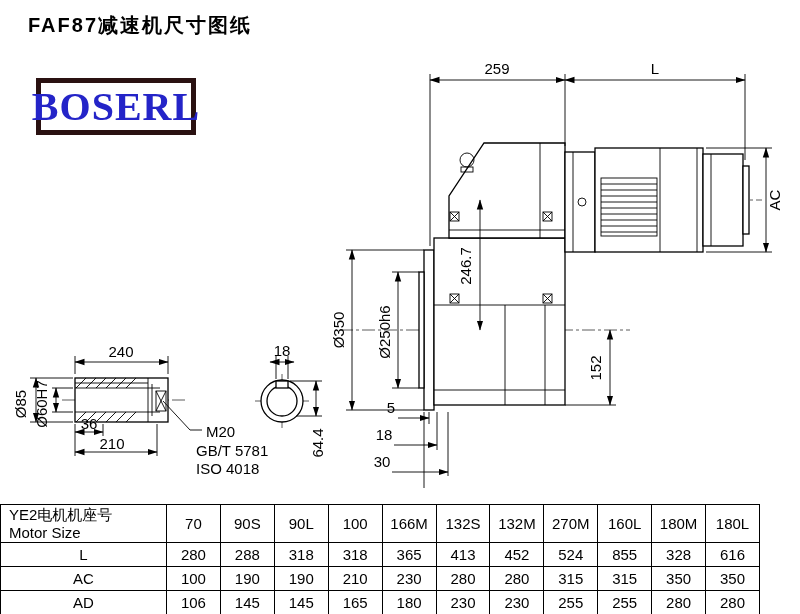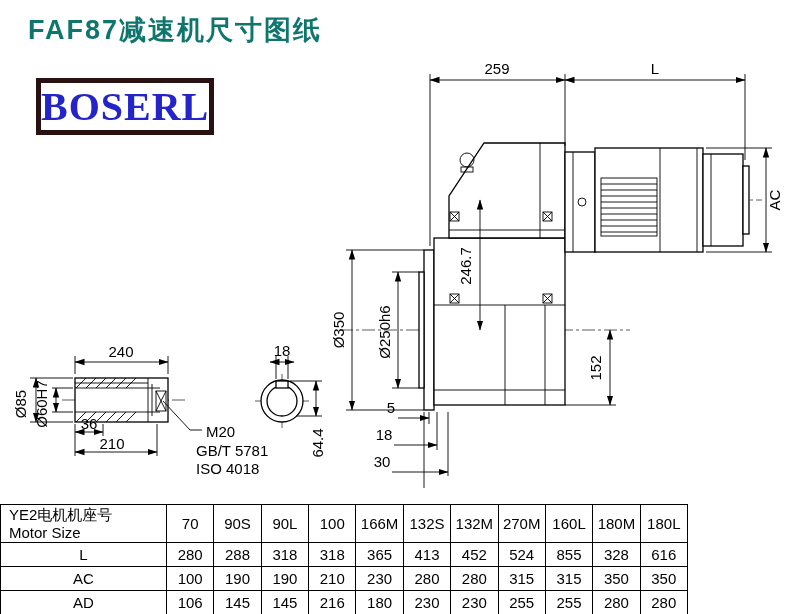--- a/index.html
+++ b/index.html
@@ -1,28 +1,28 @@
 <!DOCTYPE html>
 <html><head>
 <meta charset="utf-8">
 <style>
   *{margin:0;padding:0;box-sizing:border-box}
   html,body{background:#fff}
   body{font-family:"Liberation Sans",sans-serif}
   .page{position:relative;width:800px;height:614px;background:#fff;overflow:hidden}
-  .title{position:absolute;left:28px;top:12px;font-size:27px;font-weight:bold;color:#0f766e;letter-spacing:2px;font-family:"Liberation Sans",sans-serif}
-  .logo-box{position:absolute;left:36px;top:78px;width:178px;height:57px;border:5px solid #2a1111;display:flex;align-items:center;justify-content:flex-start;background:#fff}
+  .title{position:absolute;left:28px;top:12px;font-size:20px;font-weight:bold;color:#000000;letter-spacing:2px;font-family:"Liberation Sans",sans-serif}
+  .logo-box{position:absolute;left:36px;top:78px;width:160px;height:57px;border:5px solid #2a1111;display:flex;align-items:center;justify-content:center;background:#fff}
   .logo-text{font-family:"Liberation Serif",serif;font-size:40px;font-weight:bold;color:#2424c8;letter-spacing:1px;line-height:1}
   svg.draw{position:absolute;left:0;top:0}
   .olw{fill:#fff;stroke:#000;stroke-width:1.3}
   .thin{fill:none;stroke:#000;stroke-width:0.9}
   .cl{fill:none;stroke:#333;stroke-width:0.8;stroke-dasharray:13 3 3 3}
   .dim{fill:none;stroke:#000;stroke-width:0.9}
   text.dt{font-family:"Liberation Sans",sans-serif;font-size:15px;fill:#000}
-  .size-table{position:absolute;left:0;top:504px;width:688px;border-collapse:collapse;table-layout:fixed;background:#fff}
+  .size-table{position:absolute;left:0;top:504px;width:760px;border-collapse:collapse;table-layout:fixed;background:#fff}
   .size-table th,.size-table td{border:1px solid #000;font-size:15px;font-weight:normal;color:#000;text-align:center;vertical-align:middle;padding:0;font-family:"Liberation Sans",sans-serif}
   .size-table tr.hdr-row{height:38px}
   .size-table tr.data-row{height:24px}
   .size-table th.hdr div{text-align:left;padding-left:8px;line-height:18px}
 </style>
 </head>
 <body>
 
 <div class="page">
 
@@ -271,21 +271,21 @@
       <td>315</td>
       <td>315</td>
       <td>350</td>
       <td>350</td>
     </tr>
     <tr class="data-row">
       <td>AD</td>
       <td>106</td>
       <td>145</td>
       <td>145</td>
-      <td>216</td>
+      <td>165</td>
       <td>180</td>
       <td>230</td>
       <td>230</td>
       <td>255</td>
       <td>255</td>
       <td>280</td>
       <td>280</td>
     </tr>
   </tbody>
     </table>

